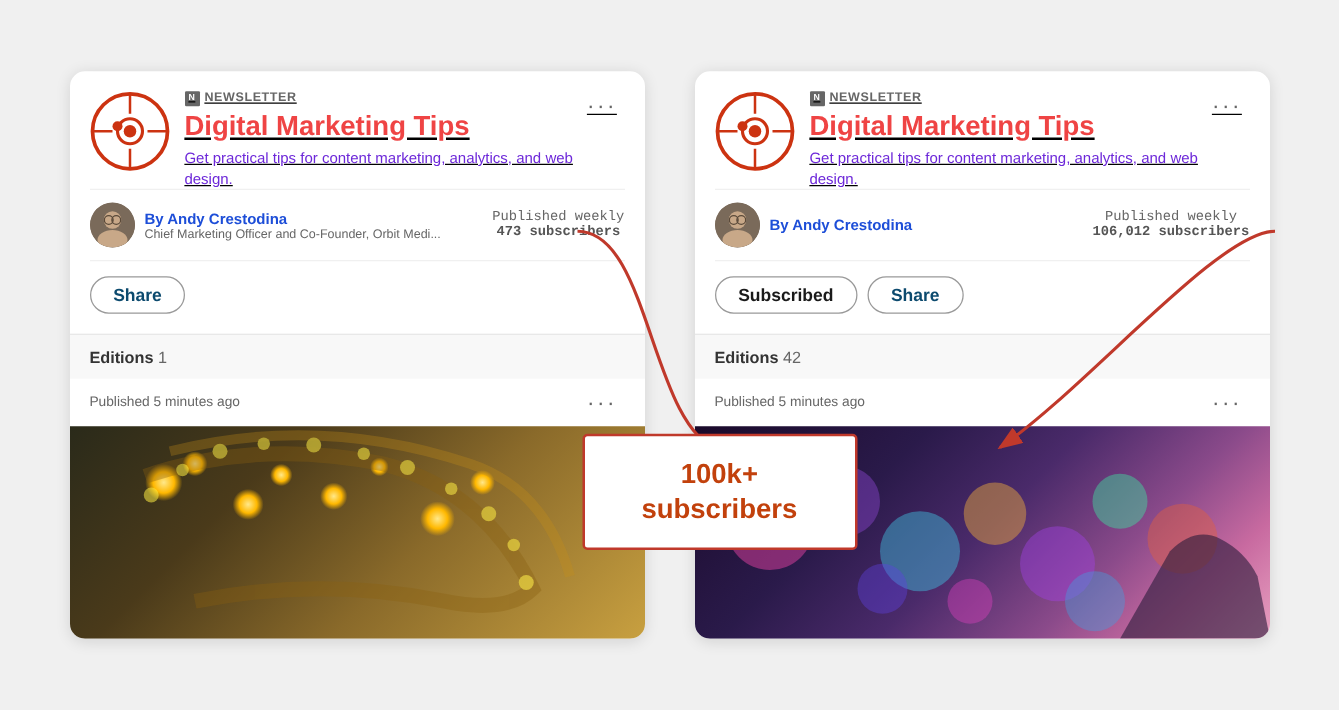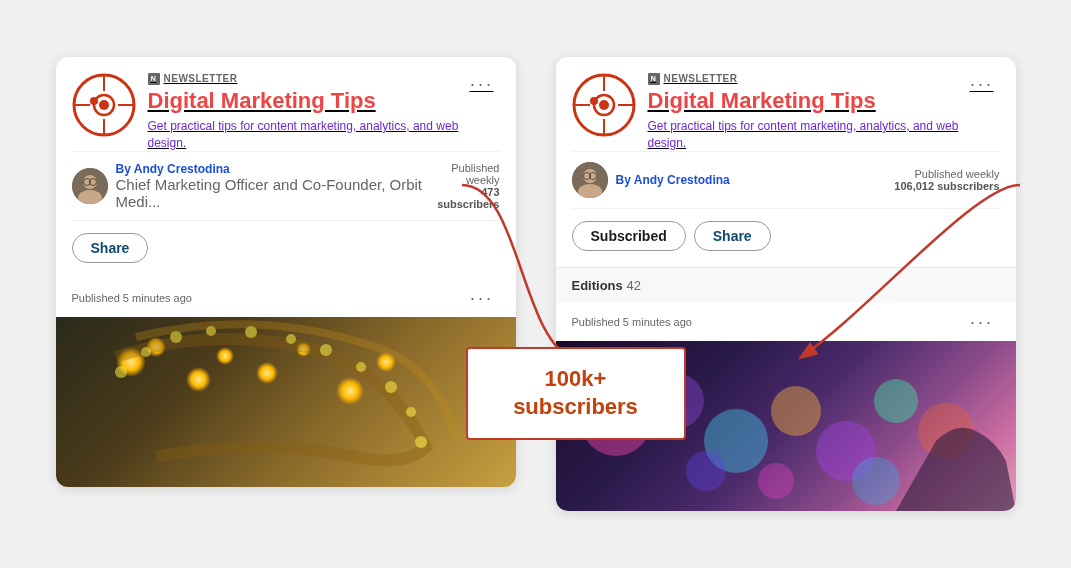--- a/index.html
+++ b/index.html
@@ -147,27 +147,28 @@
     }
 
     .author-name {
       font-weight: 600;
       color: #1d4ed8;
       font-size: 12px;
     }
 
     .author-title {
       color: #666;
-      font-size: 15px;
+      font-size: 10px;
     }
 
     .subscriber-info {
-      text-align: right;
+      text-align: center;
       font-size: 11px;
       color: #666;
+      font-family: Liberation Mono, monospace;
     }
 
     .subscriber-count {
       font-weight: 600;
       color: #555;
     }
 
     .card-actions {
       display: flex;
       gap: 8px;
@@ -350,20 +351,24 @@
           <div>Published weekly</div>
           <div class="subscriber-count">473 subscribers</div>
         </div>
       </div>
 
       <div class="card-actions">
         <button class="btn-share">Share</button>
       </div>
     </div>
 
+    <div class="editions-bar">
+      <span>Editions</span>
+      <span class="editions-count">1</span>
+    </div>
 
     <div class="post-header">
       <span>Published 5 minutes ago</span>
       <button class="more-btn">···</button>
     </div>
 
     <div class="post-image post-image-left">
 
       <div class="light-shape" style="width:30px;height:30px;left:60px;top:30px;"></div>
       <div class="light-shape" style="width:20px;height:20px;left:90px;top:20px;"></div>

